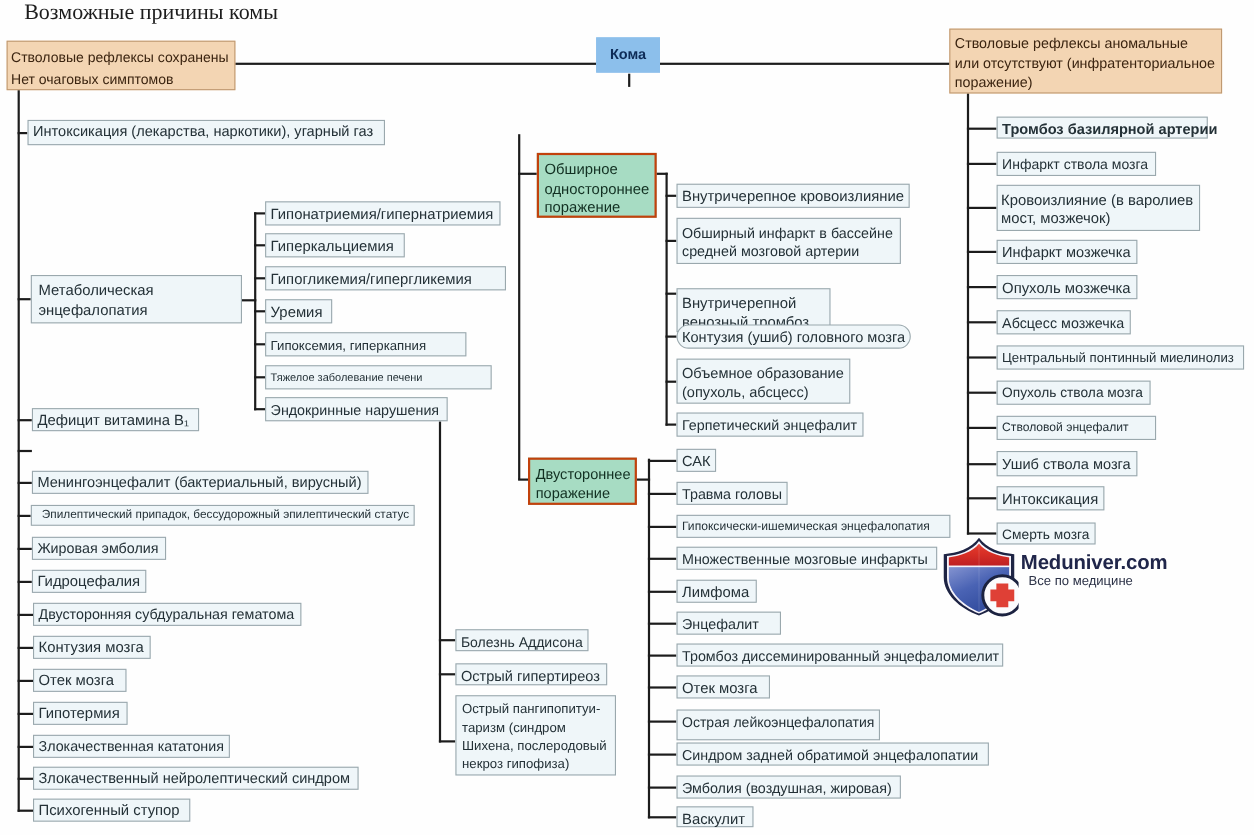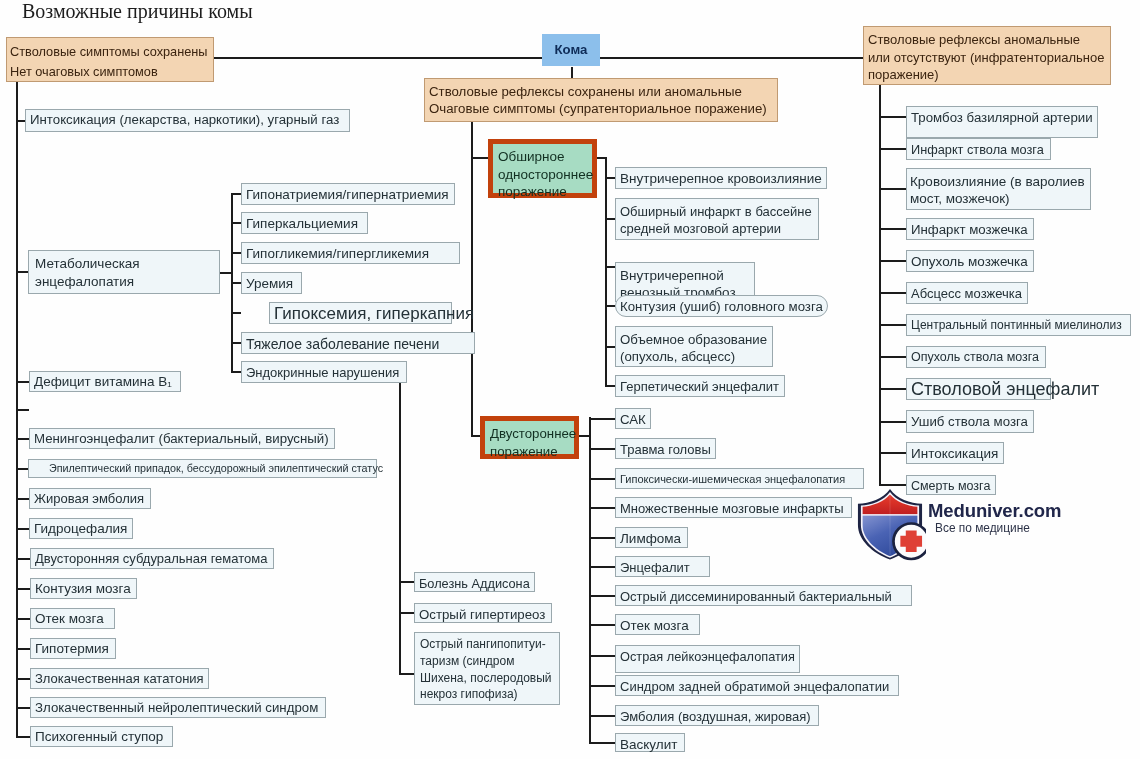--- a/index.html
+++ b/index.html
@@ -3,21 +3,21 @@
 <meta charset="utf-8">
 <title>Возможные причины комы</title>
 <style>
   html,body{margin:0;padding:0;}
   body{width:1140px;height:759px;background:#fefefe;font-family:"Liberation Sans",sans-serif;overflow:hidden;}
   #stage{position:relative;width:1140px;height:759px;}
   .title{position:absolute;font-family:"Liberation Serif",serif;font-size:20px;color:#1d1d1d;white-space:nowrap;}
   .box{position:absolute;box-sizing:border-box;border:1px solid #9aa8ad;background:#eff6f9;color:#243137;
        white-space:pre;overflow:visible;}
   .orange{border:1px solid #c09a72;background:#f3d5b3;color:#3b2410;}
-  .green{border:5px solid #c2410c;background:#a7dcc3;color:#123022;}
+  .green{border:2px solid #c2410c;background:#a7dcc3;color:#123022;}
   .blue{border:1px solid #8cbfeb;background:#8cbfeb;color:#0e2c58;}
   .ln{position:absolute;background:#1c1c1c;}
   .wm{position:absolute;}
   .wm-name{position:absolute;font-size:18.5px;font-weight:bold;color:#20264a;letter-spacing:-0.1px;white-space:nowrap;line-height:20px;}
     .wm-tag{position:absolute;font-size:11.9px;color:#2c3247;white-space:nowrap;line-height:14px;}
 </style>
 </head>
 <body>
 
 <div id="stage">
@@ -86,48 +86,46 @@
   <div class="ln" style="left:879px;top:260px;width:27px;height:2px;"></div>
   <div class="ln" style="left:879px;top:292px;width:27px;height:2px;"></div>
   <div class="ln" style="left:879px;top:324px;width:27px;height:2px;"></div>
   <div class="ln" style="left:879px;top:356px;width:27px;height:2px;"></div>
   <div class="ln" style="left:879px;top:388px;width:27px;height:2px;"></div>
   <div class="ln" style="left:879px;top:420.5px;width:27px;height:2px;"></div>
   <div class="ln" style="left:879px;top:452px;width:27px;height:2px;"></div>
   <div class="ln" style="left:879px;top:484px;width:27px;height:2px;"></div>
   <div class="ln" style="left:879px;top:84px;width:2px;height:402px;"></div>
   <div class="box blue" style="left:542px;top:34px;width:58px;height:32px;padding:0px 2px 0px 2px;font-size:13.2px;line-height:30px;font-weight:bold;text-align:center;">Кома</div>
-  <div class="box orange" style="left:6px;top:37px;width:208px;height:45px;padding:4px 2px 0px 3px;font-size:12.75px;line-height:19.7px;">Стволовые симптомы сохранены
+  <div class="box orange" style="left:6px;top:37px;width:208px;height:45px;padding:4px 2px 0px 3px;font-size:12.75px;line-height:19.7px;">Стволовые рефлексы сохранены
 Нет очаговых симптомов</div>
-  <div class="box orange" style="left:424px;top:78px;width:354px;height:44px;padding:4px 5px 0px 4px;font-size:13.25px;line-height:17px;">Стволовые рефлексы сохранены или аномальные
-Очаговые симптомы (супратенториальное поражение)</div>
   <div class="box orange" style="left:863px;top:26px;width:248px;height:59px;padding:4px 5px 0px 4px;font-size:13px;line-height:17.5px;">Стволовые рефлексы аномальные
 или отсутствуют (инфратенториальное
 поражение)</div>
   <div class="box" style="left:25px;top:109px;width:325px;height:23px;padding:2px 4px 0px 4px;font-size:13.25px;line-height:16.165px;">Интоксикация (лекарства, наркотики), угарный газ</div>
   <div class="box" style="left:28px;top:250px;width:192px;height:44px;padding:4px 5px 0px 6px;font-size:13.5px;line-height:17.8px;">Метаболическая
 энцефалопатия</div>
   <div class="box" style="left:29px;top:371px;width:152px;height:21px;padding:2px 4px 0px 4px;font-size:13.5px;line-height:16.47px;">Дефицит витамина B₁</div>
   <div class="box" style="left:29px;top:428px;width:306px;height:21px;padding:2px 4px 0px 4px;font-size:13.25px;line-height:16.165px;">Менингоэнцефалит (бактериальный, вирусный)</div>
-  <div class="box" style="left:28px;top:459px;width:349px;height:19px;padding:2px 4px 0px 20px;font-size:10.75px;line-height:13.115px;">Эпилептический припадок, бессудорожный эпилептический статус</div>
+  <div class="box" style="left:28px;top:459px;width:349px;height:19px;padding:2px 4px 0px 4px;font-size:10.75px;line-height:13.115px;text-align:right;">Эпилептический припадок, бессудорожный эпилептический статус</div>
   <div class="box" style="left:29px;top:488px;width:122px;height:21px;padding:2px 4px 0px 4px;font-size:13px;line-height:15.86px;">Жировая эмболия</div>
   <div class="box" style="left:29px;top:518px;width:104px;height:21px;padding:2px 4px 0px 4px;font-size:13.5px;line-height:16.47px;">Гидроцефалия</div>
   <div class="box" style="left:30px;top:548px;width:244px;height:21px;padding:2px 4px 0px 4px;font-size:13px;line-height:15.86px;">Двусторонняя субдуральная гематома</div>
   <div class="box" style="left:30px;top:578px;width:107px;height:21px;padding:2px 4px 0px 4px;font-size:13.5px;line-height:16.47px;">Контузия мозга</div>
   <div class="box" style="left:30px;top:608px;width:85px;height:21px;padding:2px 4px 0px 4px;font-size:13.5px;line-height:16.47px;">Отек мозга</div>
   <div class="box" style="left:30px;top:638px;width:86px;height:21px;padding:2px 4px 0px 4px;font-size:13.5px;line-height:16.47px;">Гипотермия</div>
   <div class="box" style="left:30px;top:668px;width:179px;height:21px;padding:2px 4px 0px 4px;font-size:13px;line-height:15.86px;">Злокачественная кататония</div>
   <div class="box" style="left:30px;top:697px;width:296px;height:21px;padding:2px 4px 0px 4px;font-size:13.25px;line-height:16.165px;">Злокачественный нейролептический синдром</div>
   <div class="box" style="left:30px;top:726px;width:143px;height:21px;padding:2px 4px 0px 4px;font-size:13.5px;line-height:16.47px;">Психогенный ступор</div>
   <div class="box" style="left:241px;top:183px;width:214px;height:22px;padding:3px 4px 0px 4px;font-size:13.5px;line-height:16.47px;">Гипонатриемия/гипернатриемия</div>
   <div class="box" style="left:241px;top:212px;width:127px;height:22px;padding:3px 4px 0px 4px;font-size:13.5px;line-height:16.47px;">Гиперкальциемия</div>
   <div class="box" style="left:241px;top:242px;width:219px;height:22px;padding:3px 4px 0px 4px;font-size:13.5px;line-height:16.47px;">Гипогликемия/гипергликемия</div>
   <div class="box" style="left:241px;top:272px;width:61px;height:22px;padding:3px 4px 0px 4px;font-size:13.5px;line-height:16.47px;">Уремия</div>
-  <div class="box" style="left:241px;top:302px;width:183px;height:22px;padding:3px 4px 0px 4px;font-size:17px;line-height:16.47px;margin-left:28px;">Гипоксемия, гиперкапния</div>
-  <div class="box" style="left:241px;top:332px;width:234px;height:22px;padding:3px 4px 0px 4px;font-size:14px;line-height:16.165px;">Тяжелое заболевание печени</div>
+  <div class="box" style="left:241px;top:302px;width:183px;height:22px;padding:3px 4px 0px 4px;font-size:12px;line-height:16.47px;">Гипоксемия, гиперкапния</div>
+  <div class="box" style="left:241px;top:332px;width:206px;height:22px;padding:3px 4px 0px 4px;font-size:10px;line-height:16.165px;">Тяжелое заболевание печени</div>
   <div class="box" style="left:241px;top:361px;width:166px;height:22px;padding:3px 4px 0px 4px;font-size:13px;line-height:15.86px;">Эндокринные нарушения</div>
   <div class="box" style="left:414px;top:572px;width:121px;height:20px;padding:3px 4px 0px 4px;font-size:12.75px;line-height:15.555px;">Болезнь Аддисона</div>
   <div class="box" style="left:414px;top:603px;width:138px;height:20px;padding:3px 4px 0px 4px;font-size:13.25px;line-height:16.165px;">Острый гипертиреоз</div>
   <div class="box" style="left:414px;top:632px;width:146px;height:73px;padding:3px 5px 0px 5px;font-size:12px;line-height:16.8px;">Острый пангипопитуи-
 таризм (синдром
 Шихена, послеродовый
 некроз гипофиза)</div>
   <div class="box green" style="left:488px;top:139px;width:109px;height:59px;padding:4px 5px 0px 5px;font-size:13.5px;line-height:17.5px;">Обширное
 одностороннее
 поражение</div>
@@ -141,36 +139,36 @@
   <div class="box" style="left:615px;top:295px;width:213px;height:22px;padding:3px 4px 0px 4px;font-size:13.25px;line-height:16.165px;border-radius:11px;">Контузия (ушиб) головного мозга</div>
   <div class="box" style="left:615px;top:326px;width:158px;height:41px;padding:4px 4px 0px 4px;font-size:13.25px;line-height:17.2px;">Объемное образование
 (опухоль, абсцесс)</div>
   <div class="box" style="left:615px;top:375px;width:170px;height:22px;padding:3px 4px 0px 4px;font-size:13px;line-height:15.86px;">Герпетический энцефалит</div>
   <div class="box" style="left:615px;top:408px;width:36px;height:21px;padding:3px 4px 0px 4px;font-size:13.25px;line-height:16.165px;">САК</div>
   <div class="box" style="left:615px;top:438px;width:101px;height:21px;padding:3px 4px 0px 4px;font-size:13px;line-height:15.86px;">Травма головы</div>
   <div class="box" style="left:615px;top:468px;width:249px;height:21px;padding:3px 4px 0px 4px;font-size:11px;line-height:14.03px;">Гипоксически-ишемическая энцефалопатия</div>
   <div class="box" style="left:615px;top:497px;width:237px;height:21px;padding:3px 4px 0px 4px;font-size:13px;line-height:15.86px;">Множественные мозговые инфаркты</div>
   <div class="box" style="left:615px;top:527px;width:73px;height:21px;padding:3px 4px 0px 4px;font-size:13.5px;line-height:16.47px;">Лимфома</div>
   <div class="box" style="left:615px;top:556px;width:95px;height:21px;padding:3px 4px 0px 4px;font-size:13px;line-height:15.86px;">Энцефалит</div>
-  <div class="box" style="left:615px;top:585px;width:297px;height:21px;padding:3px 4px 0px 4px;font-size:13px;line-height:15.86px;">Острый диссеминированный бактериальный</div>
+  <div class="box" style="left:615px;top:585px;width:297px;height:21px;padding:3px 4px 0px 4px;font-size:13px;line-height:15.86px;">Тромбоз диссеминированный энцефаломиелит</div>
   <div class="box" style="left:615px;top:614px;width:85px;height:21px;padding:3px 4px 0px 4px;font-size:13.5px;line-height:16.47px;">Отек мозга</div>
   <div class="box" style="left:615px;top:645px;width:185px;height:28px;padding:3px 4px 16px 4px;font-size:12.75px;line-height:15.555px;">Острая лейкоэнцефалопатия</div>
   <div class="box" style="left:615px;top:675px;width:284px;height:21px;padding:3px 4px 0px 4px;font-size:13px;line-height:15.86px;">Синдром задней обратимой энцефалопатии</div>
   <div class="box" style="left:615px;top:705px;width:204px;height:21px;padding:3px 4px 0px 4px;font-size:13px;line-height:15.86px;">Эмболия (воздушная, жировая)</div>
   <div class="box" style="left:615px;top:733px;width:70px;height:19px;padding:3px 4px 0px 4px;font-size:13.5px;line-height:16.47px;">Васкулит</div>
-  <div class="box" style="left:906px;top:106px;width:192px;height:32px;padding:3px 4px 0px 4px;font-size:13.25px;line-height:16.165px;">Тромбоз базилярной артерии</div>
+  <div class="box" style="left:906px;top:106px;width:192px;height:20px;padding:3px 4px 0px 4px;font-size:13.25px;line-height:16.165px;font-weight:bold;">Тромбоз базилярной артерии</div>
   <div class="box" style="left:906px;top:138px;width:145px;height:22px;padding:3px 4px 0px 4px;font-size:12.75px;line-height:15.555px;">Инфаркт ствола мозга</div>
   <div class="box" style="left:906px;top:168px;width:185px;height:42px;padding:4px 4px 0px 3px;font-size:13.5px;line-height:17.2px;">Кровоизлияние (в варолиев
 мост, мозжечок)</div>
   <div class="box" style="left:906px;top:218px;width:128px;height:22px;padding:3px 4px 0px 4px;font-size:13.25px;line-height:16.165px;">Инфаркт мозжечка</div>
   <div class="box" style="left:906px;top:250px;width:128px;height:22px;padding:3px 4px 0px 4px;font-size:13.5px;line-height:16.47px;">Опухоль мозжечка</div>
   <div class="box" style="left:906px;top:282px;width:122px;height:22px;padding:3px 4px 0px 4px;font-size:13px;line-height:15.86px;">Абсцесс мозжечка</div>
   <div class="box" style="left:906px;top:314px;width:225px;height:22px;padding:3px 4px 0px 4px;font-size:12px;line-height:14.64px;">Центральный понтинный миелинолиз</div>
   <div class="box" style="left:906px;top:346px;width:140px;height:22px;padding:3px 4px 0px 4px;font-size:12.5px;line-height:15.25px;">Опухоль ствола мозга</div>
-  <div class="box" style="left:906px;top:378px;width:145px;height:22px;padding:3px 4px 0px 4px;font-size:18px;line-height:15.555px;">Стволовой энцефалит</div>
+  <div class="box" style="left:906px;top:378px;width:145px;height:22px;padding:3px 4px 0px 4px;font-size:11px;line-height:15.555px;">Стволовой энцефалит</div>
   <div class="box" style="left:906px;top:410px;width:128px;height:23px;padding:3px 4px 0px 4px;font-size:13.25px;line-height:16.165px;">Ушиб ствола мозга</div>
   <div class="box" style="left:906px;top:442px;width:98px;height:22px;padding:3px 4px 0px 4px;font-size:13.5px;line-height:16.47px;">Интоксикация</div>
   <div class="box" style="left:906px;top:475px;width:90px;height:20px;padding:3px 4px 0px 4px;font-size:12.5px;line-height:15.25px;">Смерть мозга</div>
 
   <svg class="wm" style="left:854px;top:485px;" width="72" height="76" viewBox="0 0 146 152">
     <defs>
       <linearGradient id="gtop" x1="0" y1="0" x2="0" y2="1">
         <stop offset="0%" stop-color="#e64a3e"></stop>
           <stop offset="60%" stop-color="#d93026"></stop>
           <stop offset="100%" stop-color="#bf1f22"></stop>

